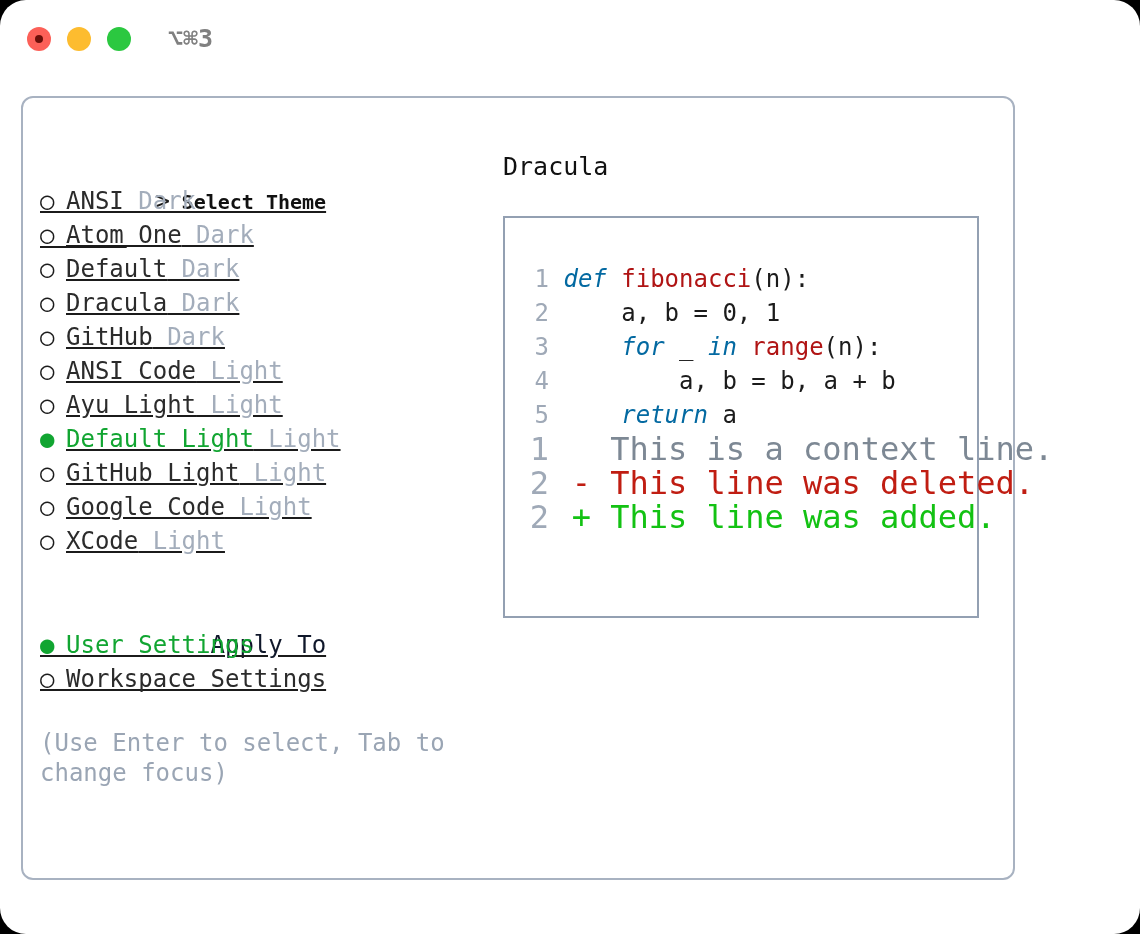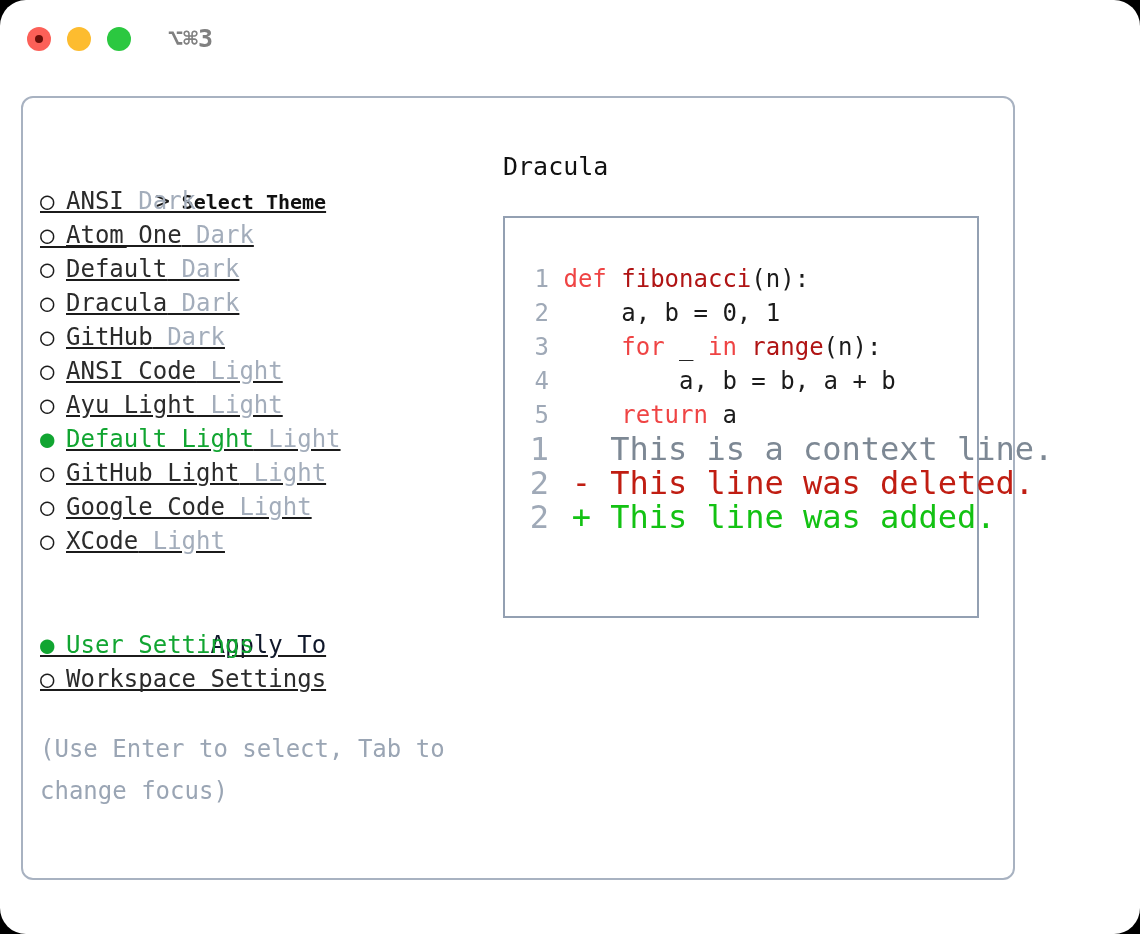--- a/index.html
+++ b/index.html
@@ -106,21 +106,21 @@
 
   #apply-to-block { margin-top: 36px; }
   #apply-to-header { color: #0f172a; text-align: right; }
   .apply-name { color: #2b2b2b; }
   .apply-selected .apply-name,
   .apply-selected .marker { color: #11a531; }
 
   #hint-text {
     margin-top: 32px;
     font-size: 24px;
-    line-height: 42px;
+    line-height: 30px;
     color: #9aa5b4;
     width: 412px;
     white-space: pre-wrap;
   }
 
   
   #preview-column {
     position: absolute;
     left: 480px;
     top: 52px;
@@ -149,21 +149,21 @@
     font-size: 24px;
     line-height: 34px;
     white-space: pre;
   }
   .gutter {
     display: inline-block;
     width: 26px;
     text-align: right;
     color: #9fa9b7;
   }
-  .kw   { color: #ef4444; }
+  .kw   { color: #0369a1; font-style: italic; }
   .fn   { color: #b01414; }
   .txt  { color: #1b1b1b; }
   #diff-area {
     position: absolute;
     left: 18px;
     top: 214px;
     font-size: 32px;
     line-height: 34px;
     white-space: pre;
   }

